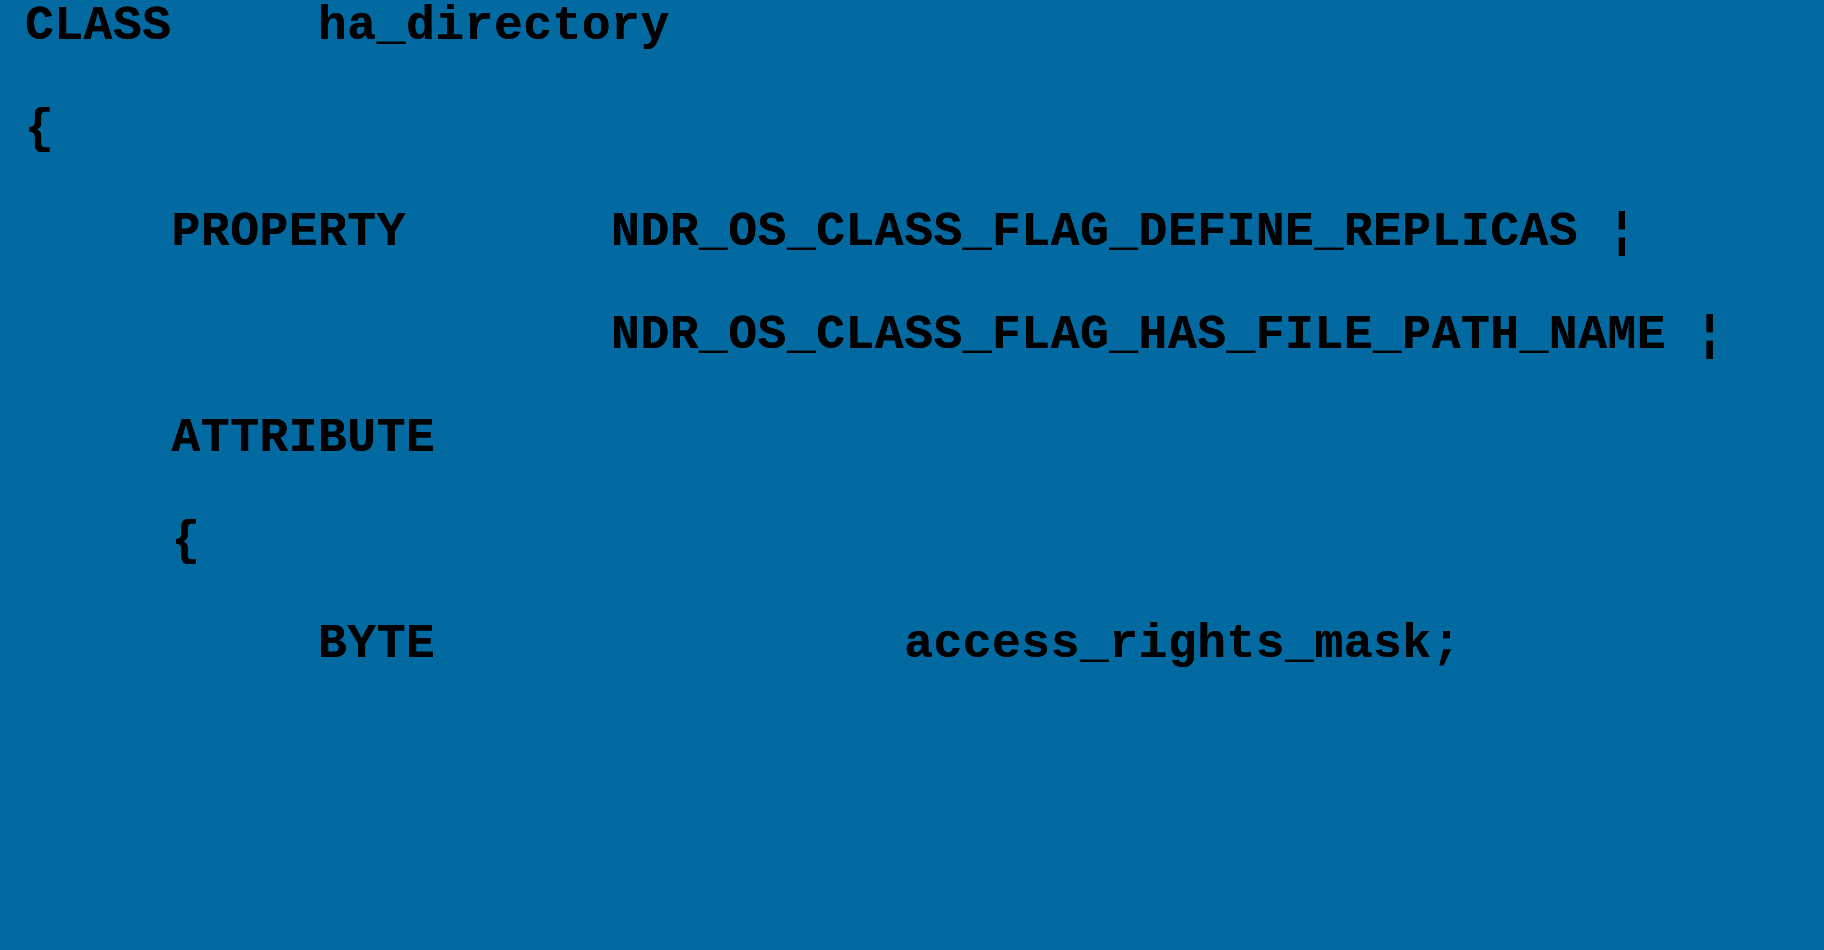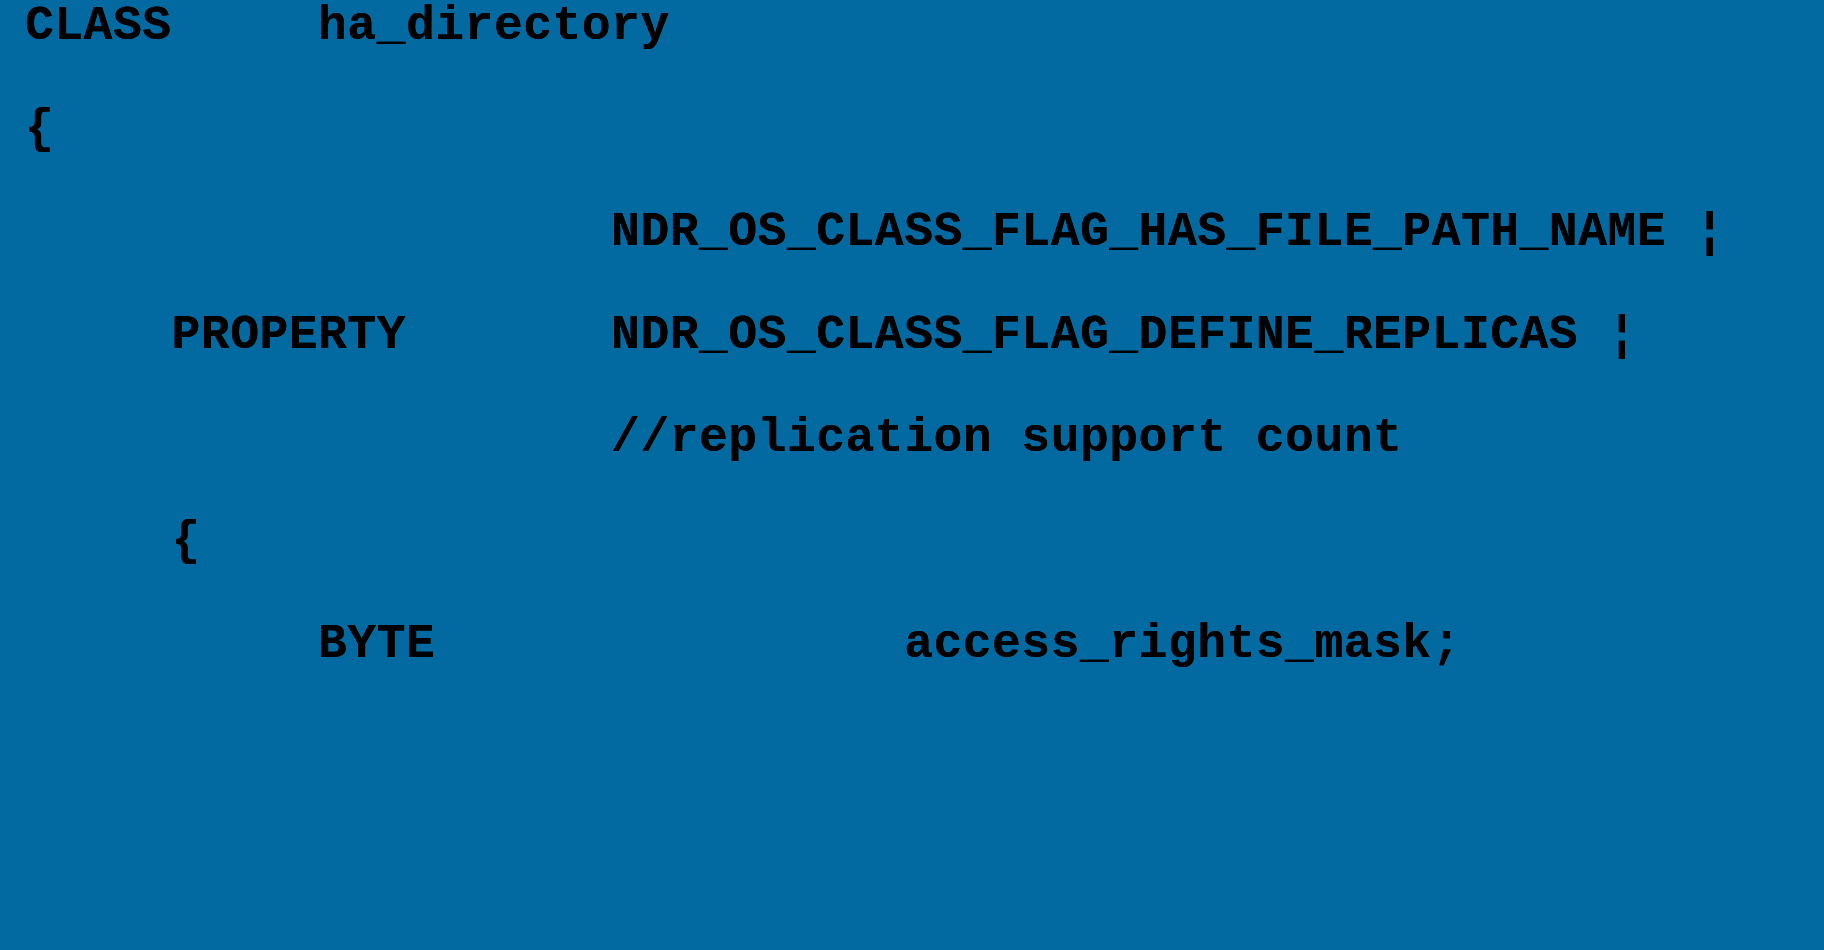--- a/index.html
+++ b/index.html
@@ -33,23 +33,23 @@
     
     text-shadow: 0 0 0.6px #000000;
   }
 </style>
 </head>
 <body>
 
 <div class="scan-page">
   <pre class="code-listing"><div class="code-line">CLASS     ha_directory</div>
 <div class="code-line">{</div>
+<div class="code-line">     PROPERTY       NDR_OS_CLASS_FLAG_DEFINE_REPLICAS ¦</div>
 <div class="code-line">                    NDR_OS_CLASS_FLAG_HAS_FILE_PATH_NAME ¦</div>
-<div class="code-line">     PROPERTY       NDR_OS_CLASS_FLAG_DEFINE_REPLICAS ¦</div>
-<div class="code-line">                    //replication support count</div>
+<div class="code-line">     ATTRIBUTE</div>
 <div class="code-line">     {</div>
 <div class="code-line">          BYTE                access_rights_mask;</div>
 
 
 
 
 
 
 
 

